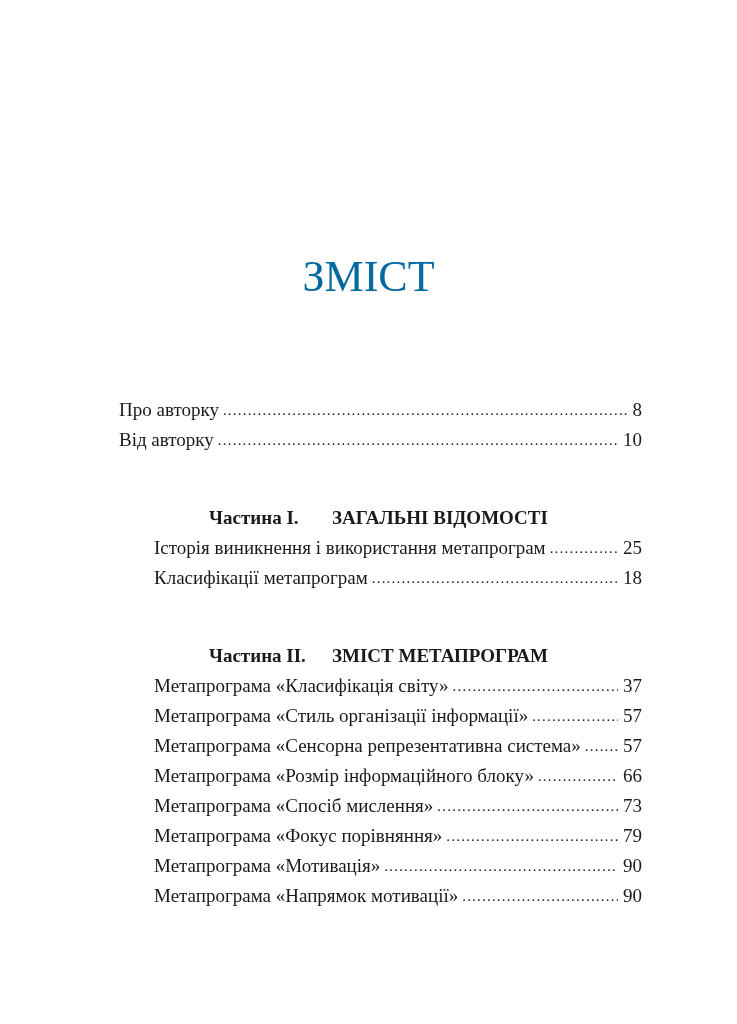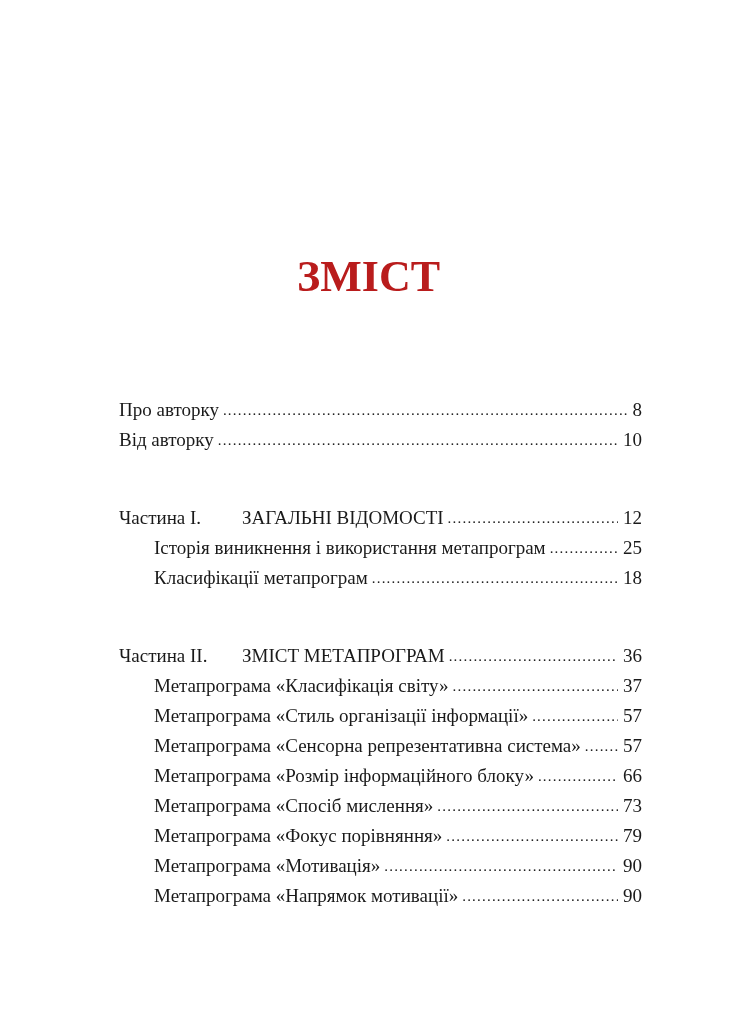--- a/index.html
+++ b/index.html
@@ -15,23 +15,23 @@
       font-family: "Liberation Serif", "DejaVu Serif", serif;
       color: #1a1a1a;
     }
     .page-title {
       position: absolute;
       top: 222px;
       left: 0;
       width: 737px;
       text-align: center;
       font-size: 44px;
-      font-weight: bold;
+      font-weight: normal;
       letter-spacing: 0px;
-      color: #b91c1c;
+      color: #0369a1;
     }
     .toc {
       position: absolute;
       left: 119px;
       width: 523px;
       top: 395px;
     }
     .row {
       position: relative;
       display: flex;
@@ -39,21 +39,22 @@
       height: 30px;
       line-height: 30px;
       font-size: 19px;
       white-space: nowrap;
       overflow: hidden;
     }
     .row.sub {
       padding-left: 35px;
     }
     .row.part {
-      font-weight: normal;
+      font-weight: bold;
+      flex-direction: column;
     }
     .row .label {
       flex: 0 0 auto;
       padding-right: 4px;
       background: #fff;
     }
     .row .part-num {
       display: inline-block;
       width: 123px;
     }

